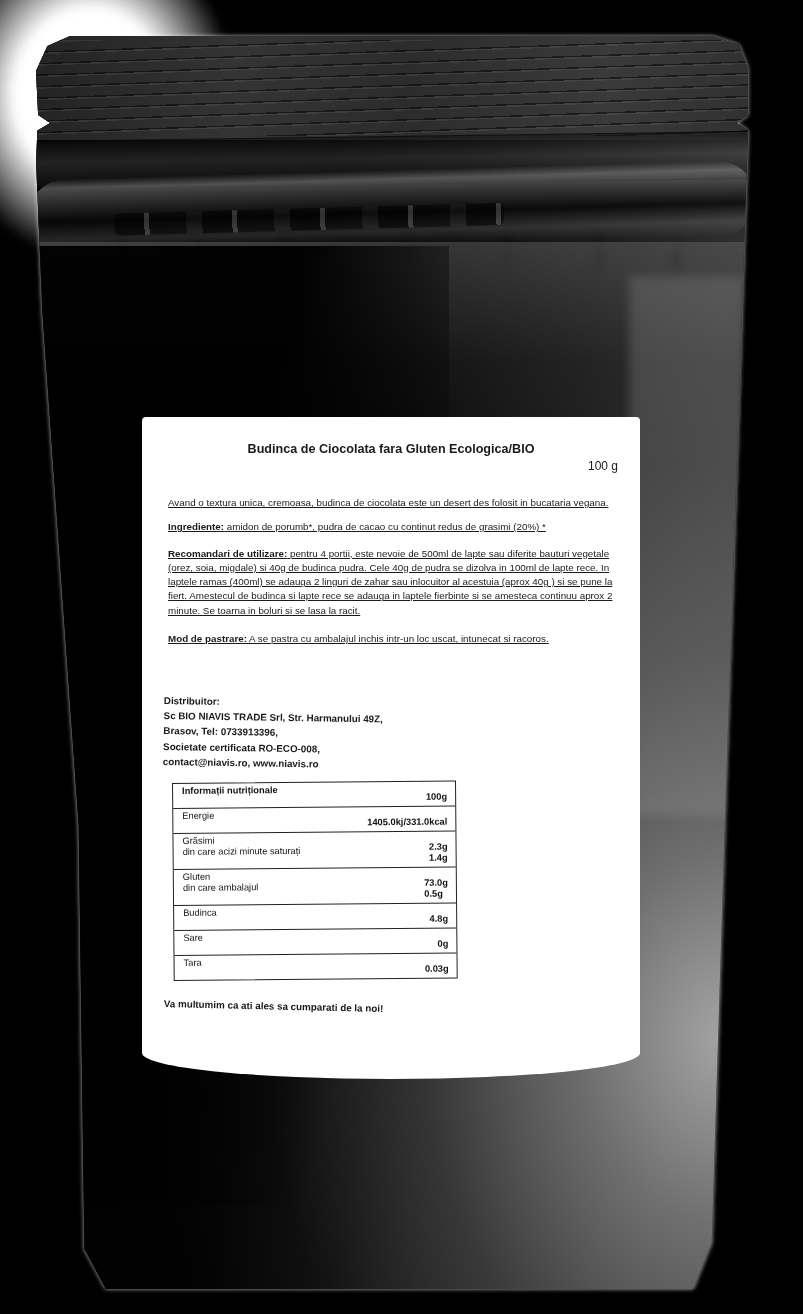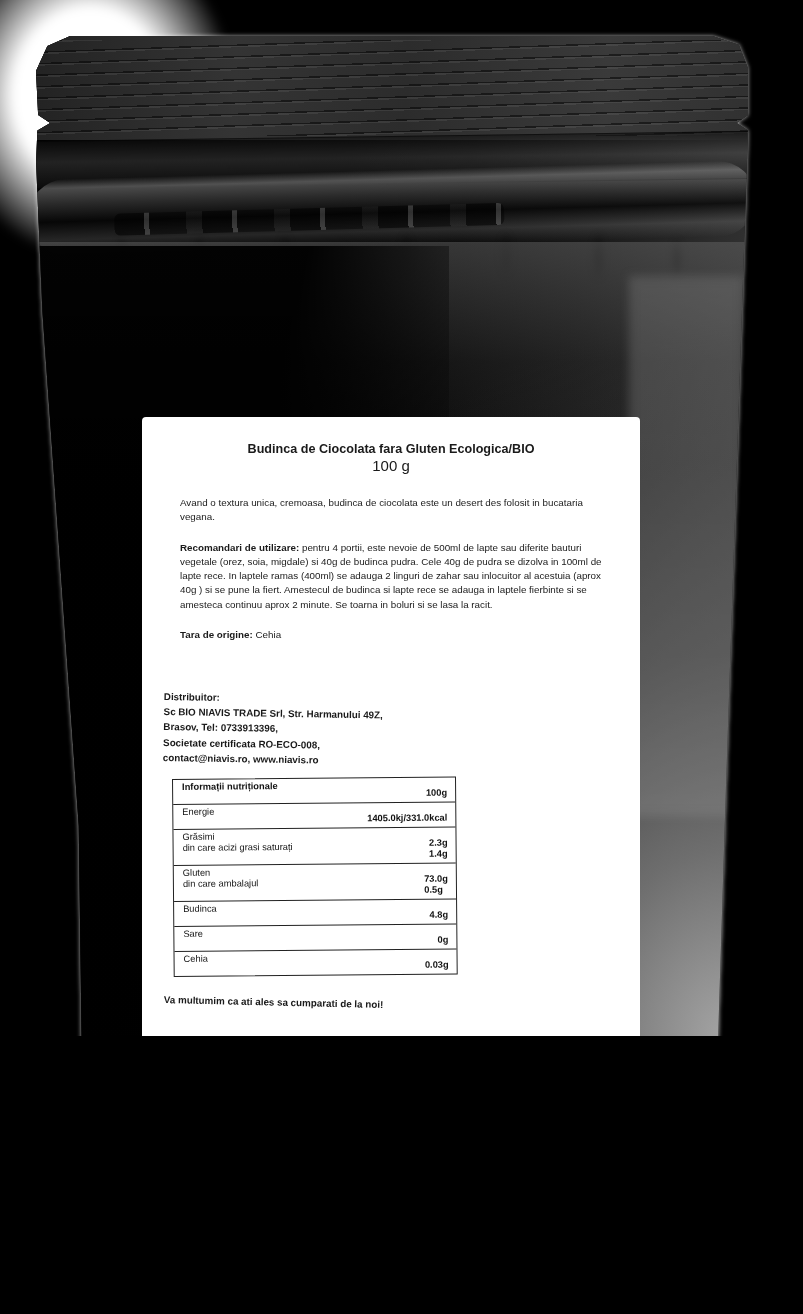--- a/index.html
+++ b/index.html
@@ -1,17 +1,17 @@
 <!DOCTYPE html>
 <html><head>
 <meta charset="utf-8">
 <style>
   html,body{margin:0;padding:0;background:#000;}
   #stage{
-    position:relative;width:803px;height:1036px;overflow:hidden;
+    position:relative;width:803px;height:1314px;overflow:hidden;
     background:#000;
     font-family:"Liberation Sans","DejaVu Sans",sans-serif;
   }
   
   .corner-light{
     position:absolute;left:-55px;top:-70px;width:290px;height:330px;
     background:radial-gradient(closest-side,#ffffff 52%,rgba(255,255,255,0) 100%);
     filter:blur(5px);
   }
   
@@ -64,22 +64,22 @@
   
   .label{
     position:absolute;left:142px;top:417px;width:498px;height:662px;z-index:5;
     box-sizing:border-box;padding:18px 22px 0 22px;
     background:#fff;color:#1a1a1a;
     border-radius:4px 4px 0 0;
     border-bottom-left-radius:50% 26px;border-bottom-right-radius:50% 26px;
     font-size:9.8px;line-height:14.3px;
   }
   .label .title{margin:6px 0 0 0;font-size:12.6px;line-height:16px;font-weight:700;text-align:center;}
-  .label .weight{margin:1px 0 16px 0;font-size:15px;line-height:16px;text-align:center;}
-  .label p{margin:16px;}
+  .label .weight{margin:1px 0 16px 0;font-size:12px;line-height:16px;text-align:right;}
+  .label p{margin:4px;text-decoration:underline;}
   .p-desc{margin-top:22px !important;}
   .p-ingred{margin-top:10px !important;}
   .p-note{font-weight:700;}
   .p-usage{margin-top:12px !important;}
   .p-storage{margin-top:14px !important;}
   .p-allerg{margin-top:10px !important;}
   .p-origin{margin-top:11px !important;}
   .distributor{margin-top:47px;font-weight:700;line-height:15.2px;transform:rotate(0.9deg);transform-origin:left top;}
   
   .ntable{width:282px;margin:14px 0 0 8px;border:1.5px solid #222;transform:rotate(-0.5deg);transform-origin:left top;color:#111;}
@@ -111,26 +111,27 @@
       <div class="right-sheen"></div>
     </div>
   </div>
 
   <div class="label">
     <div class="title">Budinca de Ciocolata fara Gluten Ecologica/BIO</div>
     <div class="weight">100 g</div>
 
     <p class="p-desc">Avand o textura unica, cremoasa, budinca de ciocolata  este un desert des folosit in bucataria vegana.</p>
 
+    <p class="p-ingred"><b>Ingrediente:</b><span> amidon de porumb*, pudra de cacao cu continut redus de grasimi (20%) *</span></p>
 
     <p class="p-usage"><b>Recomandari de utilizare:</b><span> pentru 4 portii, este nevoie de 500ml de lapte sau diferite bauturi vegetale (orez, soia, migdale) si 40g de budinca pudra. Cele 40g de pudra se dizolva in 100ml de lapte rece. In laptele ramas (400ml) se adauga 2 linguri de zahar sau inlocuitor al acestuia (aprox 40g ) si se pune la fiert. Amestecul de budinca si lapte rece se adauga in laptele fierbinte si se amesteca continuu aprox 2 minute. Se toarna in boluri si se lasa la racit.</span></p>
 
-
-
-    <p class="p-origin"><b>Tara de origine:</b><span> Cehia</span></p>
+    <p class="p-storage"><b>Mod de pastrare:</b><span> A se pastra cu ambalajul inchis intr-un loc uscat, intunecat si racoros.</span></p>
+
+
 
     <div class="distributor">
       <div>Distribuitor:</div>
       <div>Sc BIO NIAVIS TRADE Srl, Str. Harmanului 49Z,</div>
       <div>Brasov, Tel: 0733913396,</div>
       <div>Societate certificata RO-ECO-008,</div>
       <div>contact@niavis.ro, www.niavis.ro</div>
     </div>
 
     <div class="ntable">
@@ -142,21 +143,21 @@
         <div>
             <div>Energie</div>
           </div>
         <div class="nv">
             <div>1405.0kj/331.0kcal</div>
           </div>
       </div>
       <div class="nrow">
         <div>
             <div>Grăsimi</div>
-            <div>din care acizi grasi saturați</div>
+            <div>din care acizi minute saturați</div>
           </div>
         <div class="nv">
             <div>2.3g</div>
             <div>1.4g</div>
           </div>
       </div>
       <div class="nrow">
         <div>
             <div>Gluten</div>
             <div>din care ambalajul</div>
@@ -177,21 +178,21 @@
       <div class="nrow">
         <div>
             <div>Sare</div>
           </div>
         <div class="nv">
             <div>0g</div>
           </div>
       </div>
       <div class="nrow">
         <div>
-            <div>Cehia</div>
+            <div>Tara</div>
           </div>
         <div class="nv">
             <div>0.03g</div>
           </div>
       </div>
     </div>
 
     <div class="thanks">Va multumim ca ati ales sa cumparati de la noi!</div>
   </div>
 

